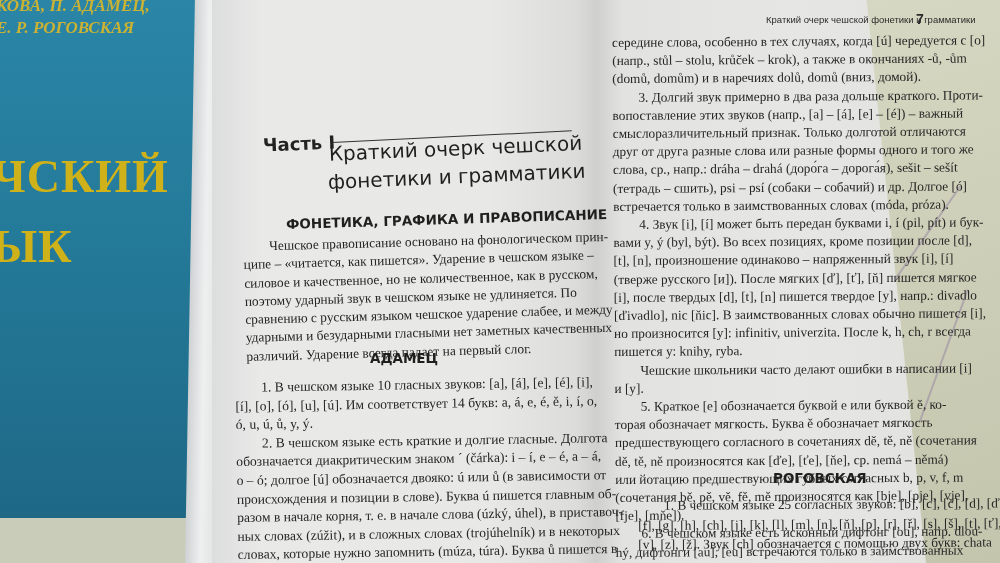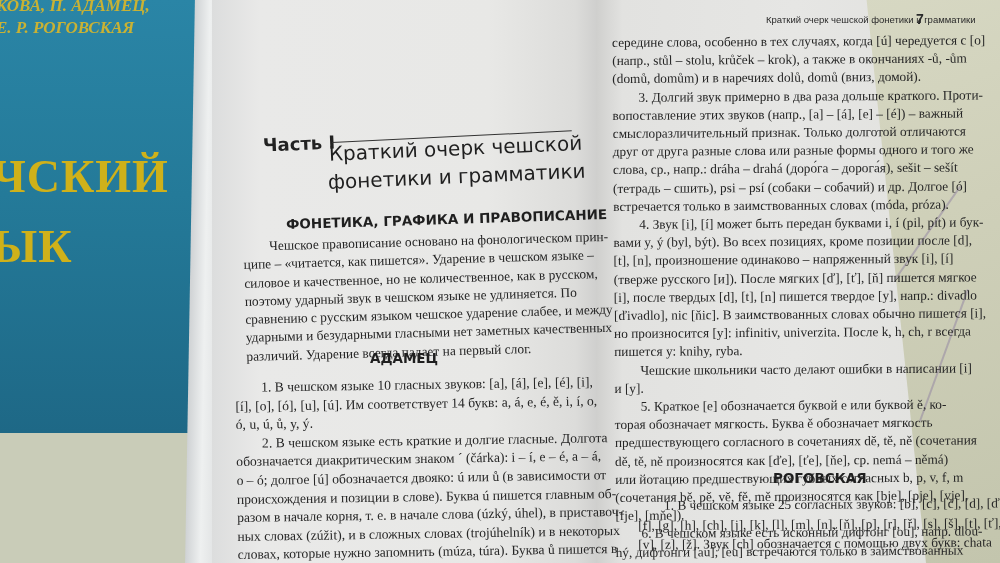--- a/index.html
+++ b/index.html
@@ -12,21 +12,21 @@
   .surface {
     position:absolute; right:0; top:0; width:160px; height:563px;
     background:linear-gradient(160deg,#d7d8c3 0%,#cfd0b9 40%,#c3c5ad 100%);
   }
   .surface .vein {
     position:absolute; width:140px; height:2px; background:#8a7aa0; opacity:.45;
     transform-origin:left center;
   }
   
   .cover {
-    position:absolute; left:0; top:0; width:215px; height:433px;
+    position:absolute; left:0; top:0; width:215px; height:518px;
     background:linear-gradient(180deg,#2a85a6 0%,#247a99 45%,#1e6886 100%);
     overflow:hidden;
   }
   .cover .authors {
     position:absolute; left:-4px; font-family:"Liberation Serif", serif;
     font-style:italic; font-weight:bold; color:#c9b234; font-size:17px; white-space:nowrap;
   }
   .cover .title-word {
     position:absolute; font-family:"Liberation Serif", serif; font-weight:bold;
     color:#cfb11a; font-size:46px; white-space:nowrap; letter-spacing:1px;

